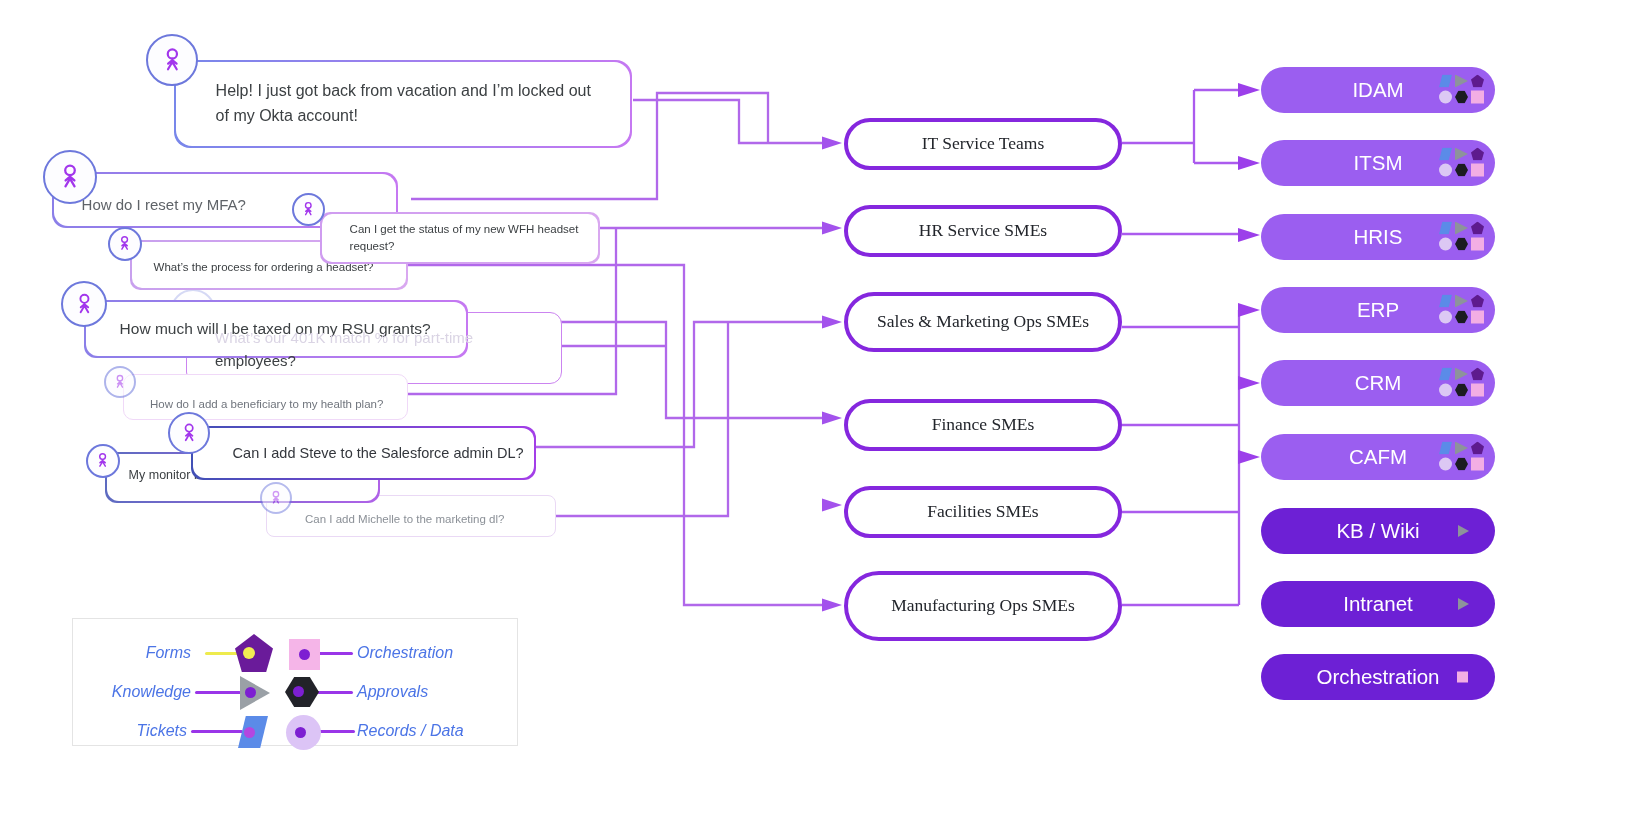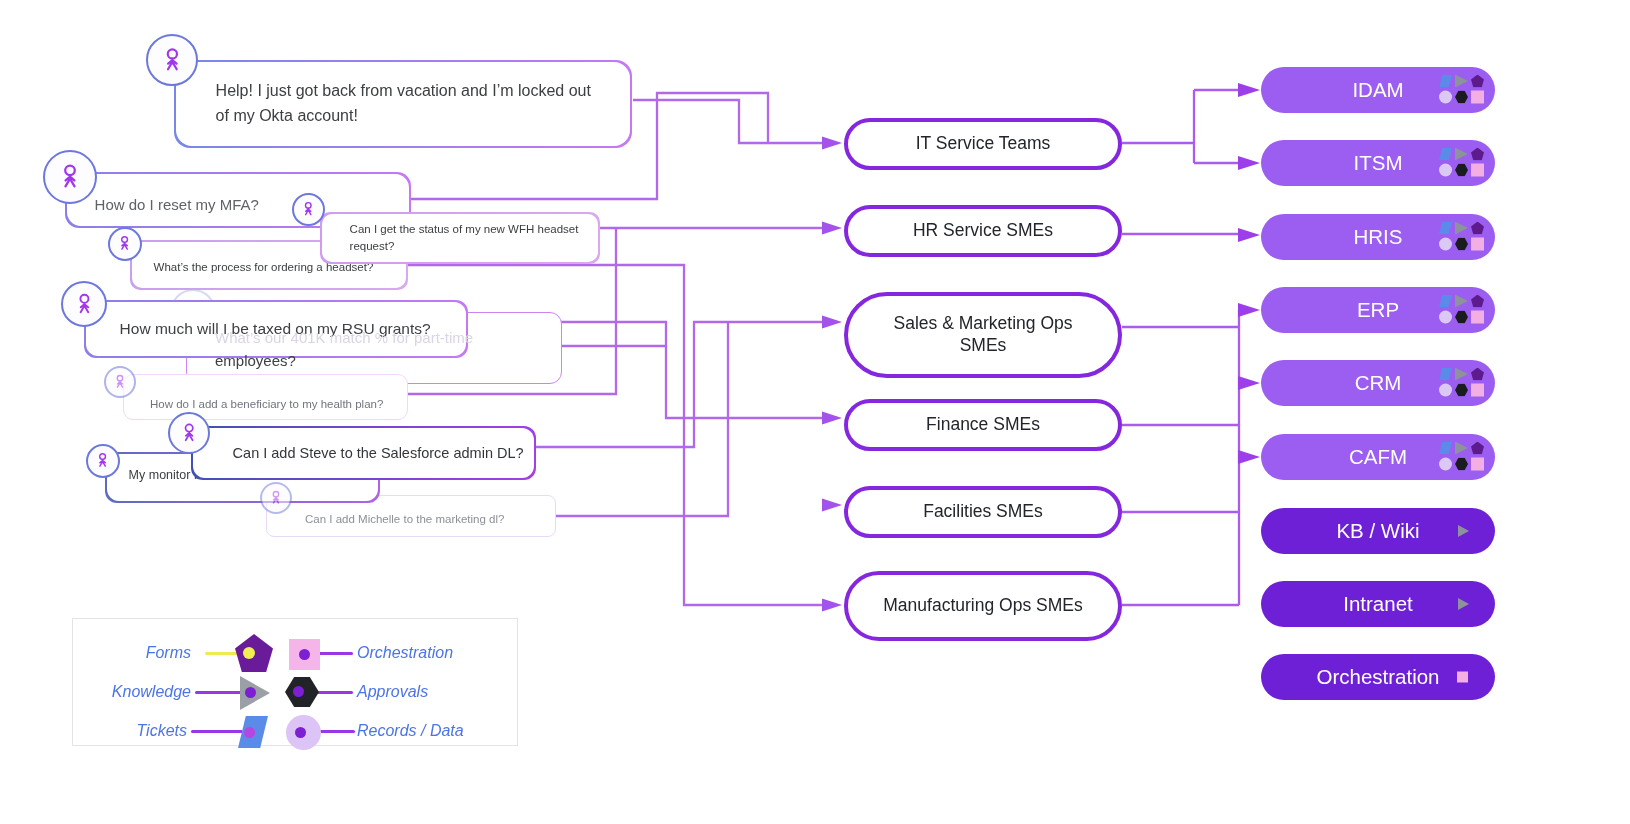--- a/index.html
+++ b/index.html
@@ -20,21 +20,21 @@
   .t12{font-size:12.5px;color:#3c4043;}
   .t11{font-size:11.5px;line-height:1.45;color:#3c4043;}
   .t11g{font-size:11.5px;color:#70757d;}
   .t11l{font-size:11.5px;color:#8b9097;}
   .av{position:absolute;border-radius:50%;background:#fdfdff;border:2px solid #6d78dc;
       display:flex;align-items:center;justify-content:center;z-index:6;box-sizing:border-box;}
   .av svg{width:64%;height:64%;}
   .mid{position:absolute;left:836px;width:278px;background:#fff;border:4px solid #8527de;
        border-radius:999px;display:flex;align-items:center;justify-content:center;
        text-align:center;font-size:17.5px;color:#22252b;z-index:2;box-sizing:border-box;
-       line-height:1.25;padding:16px 26px;}
+       line-height:1.25;padding:16px 26px;font-family:Liberation Serif, serif;}
   .sys{position:absolute;left:1253px;width:234px;height:46px;border-radius:23px;
        display:flex;align-items:center;justify-content:center;color:#fff;font-size:20.5px;
        z-index:2;box-sizing:border-box;}
   .sys.light{background:#9b5ef0;}
   .sys.dark{background:#6d20d5;}
   .cluster{position:absolute;right:9px;top:50%;transform:translateY(-50%);
            display:grid;grid-template-columns:repeat(3,15px);grid-auto-rows:15px;gap:1px;}
   .sh{display:block;width:13px;height:13px;}
   .sh-tickets{background:#5b8be8;clip-path:polygon(26% 0,100% 0,74% 100%,0 100%);}
   .sh-knowledge{background:#8d939b;clip-path:polygon(0 0,100% 50%,0 100%);}
@@ -105,21 +105,21 @@
       <polygon points="1230,450 1252,457 1230,464"></polygon>
     </g>
   </svg>
 
   <div class="gb" style="left:166px;top:60px;width:458px;height:88px;--r:16px;z-index:2;background:linear-gradient(95deg,#7787ea,#c678f2)">
     <div class="in" style="padding:0 28px 0 40px">
       <span class="t16">Help! I just got back from vacation and I’m locked out of my Okta account!</span>
     </div>
   </div>
 
-  <div class="gb" style="left:57px;top:172px;width:346px;height:56px;--r:14px;z-index:2;background:linear-gradient(95deg,#8a7fe8,#c678f2)">
+  <div class="gb" style="left:44px;top:172px;width:346px;height:56px;--r:14px;z-index:2;background:linear-gradient(95deg,#8a7fe8,#c678f2)">
     <div class="in" style="padding:8px 14px 0 28px">
       <span class="t15">How do I reset my MFA?</span>
     </div>
   </div>
 
   <div class="gb" style="left:122px;top:240px;width:278px;height:50px;--r:10px;z-index:3;background:linear-gradient(95deg,#c8a0ee,#d9a8f0)">
     <div class="in" style="padding:10px 10px 6px 22px">
       <span class="t11">What’s the process for ordering a headset?</span>
     </div>
   </div>
@@ -240,21 +240,21 @@
         </g>
       </svg>
   </div>
 
   <div class="mid" style="top:118px;height:52px">
     <span>IT Service Teams</span>
   </div>
   <div class="mid" style="top:205px;height:52px">
     <span>HR Service SMEs</span>
   </div>
-  <div class="mid" style="top:292px;height:86px">
+  <div class="mid" style="top:292px;height:60px">
     <span>Sales &amp; Marketing Ops SMEs</span>
   </div>
   <div class="mid" style="top:399px;height:52px">
     <span>Finance SMEs</span>
   </div>
   <div class="mid" style="top:571px;height:70px">
     <span>Manufacturing Ops SMEs</span>
   </div>
   <div class="mid" style="top:486px;height:52px">
     <span>Facilities SMEs</span>

